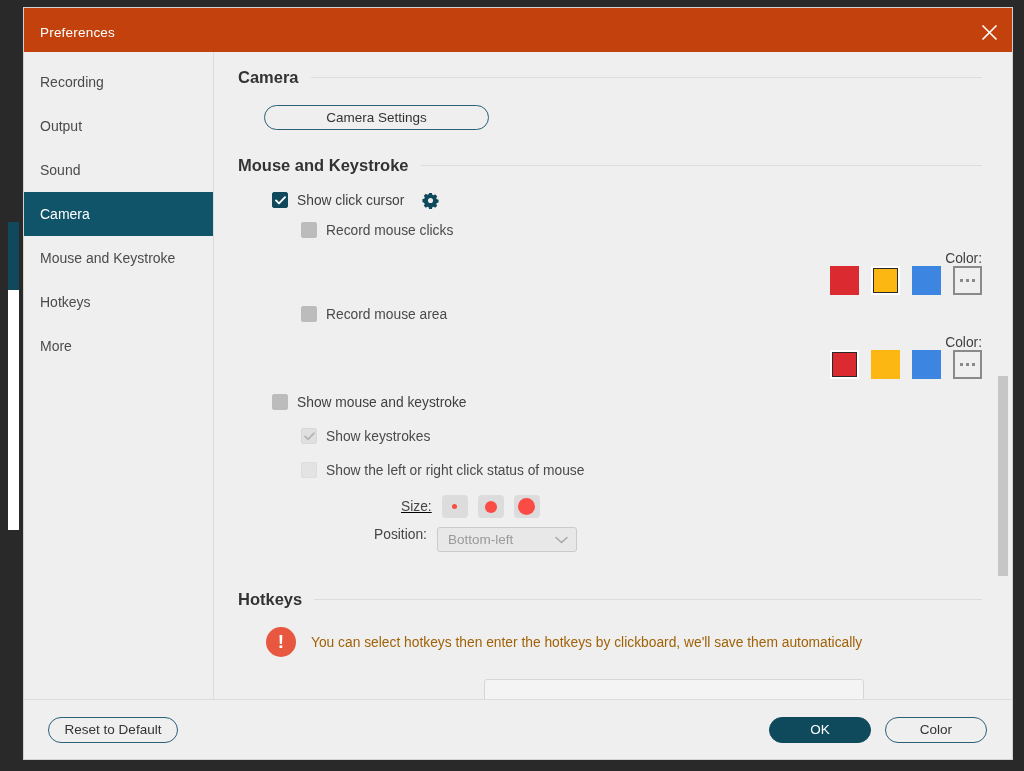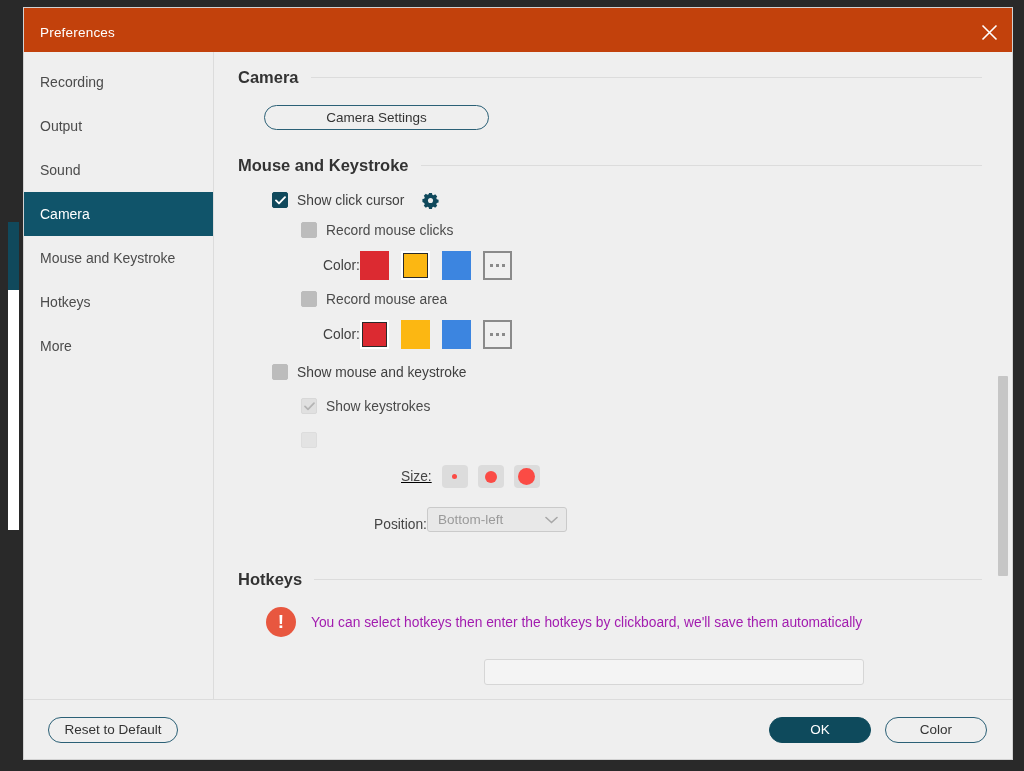--- a/index.html
+++ b/index.html
@@ -191,22 +191,23 @@
   .gear-btn {
     margin-left: 9px;
     cursor: pointer;
     display: flex;
     align-items: center;
   }
 
   
   .color-row {
     display: flex;
-    align-items: center;
+    align-items: flex-end;
     margin: 6px 0 4px 85px;
+    flex-direction: column;
   }
   .color-row .lbl { font-size: 13.8px; color: #3f3f3f; }
   .swatches { display: flex; gap: 12px; }
   .sw {
     width: 29px;
     height: 29px;
     box-sizing: border-box;
     cursor: pointer;
   }
   .sw.sel {
@@ -249,22 +250,23 @@
     align-items: center;
     justify-content: center;
     cursor: pointer;
   }
   .size-btn .dot {
     background: #fb4b45;
     border-radius: 50%;
   }
   .pos-row {
     display: flex;
-    align-items: flex-end;
-    margin-top: 19px;
+    align-items: flex-start;
+    gap: 10px;
+    margin-top: 9px;
     padding-left: 136px;
   }
   .select-box {
     width: 140px;
     height: 25px;
     background: #e8e8e8;
     border: 1px solid #cacaca;
     border-radius: 3px;
     display: flex;
     align-items: center;
@@ -293,21 +295,21 @@
     color: #ffffff;
     display: flex;
     align-items: center;
     justify-content: center;
     font-size: 19px;
     font-weight: bold;
     line-height: 1;
     padding-bottom: 2px;
     box-sizing: border-box;
   }
-  .hk-note-text { font-size: 13.8px; color: #a21caf; }
+  .hk-note-text { font-size: 13.8px; color: #a16207; }
   .hk-field {
     margin: 22px 0 0 246px;
     width: 380px;
     height: 26px;
     background: #f4f4f4;
     border: 1px solid #d6d6d6;
     border-radius: 3px;
     box-sizing: border-box;
   }
 
@@ -484,20 +486,21 @@
             <svg width="11" height="9" viewBox="0 0 11 9">
               <path d="M1 4.4 L4 7.4 L10 1.2" stroke="#b4b4b4" stroke-width="1.7" fill="none" stroke-linecap="round" stroke-linejoin="round"></path>
             </svg>
           </span>
           <span class="chk-label dim">Show keystrokes</span>
         </div>
 
         
         <div class="chk-row indent2" style="margin-top:4px">
           <span class="cb off-faint"></span>
+          <span class="chk-label dim">Show the left or right click status of mouse</span>
         </div>
 
         
         <div class="size-row">
           <span class="lbl">Size:</span>
           <span class="size-btn">
             <span class="dot" style="width:5px;height:5px"></span>
           </span>
           <span class="size-btn">
             <span class="dot" style="width:12px;height:12px"></span>

